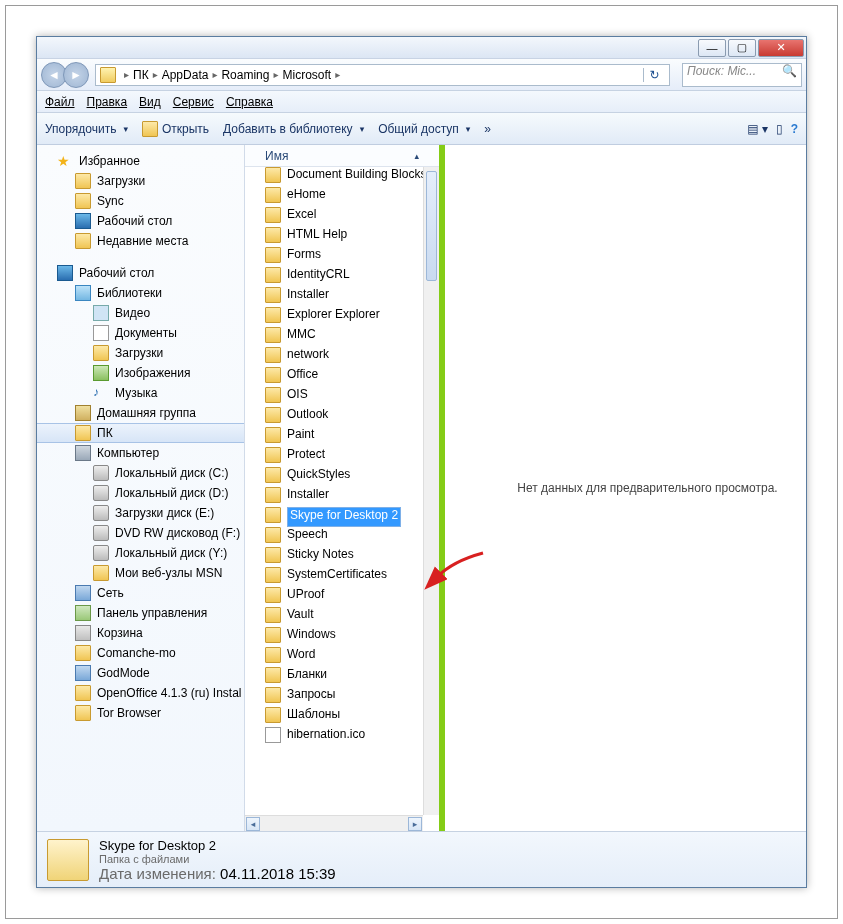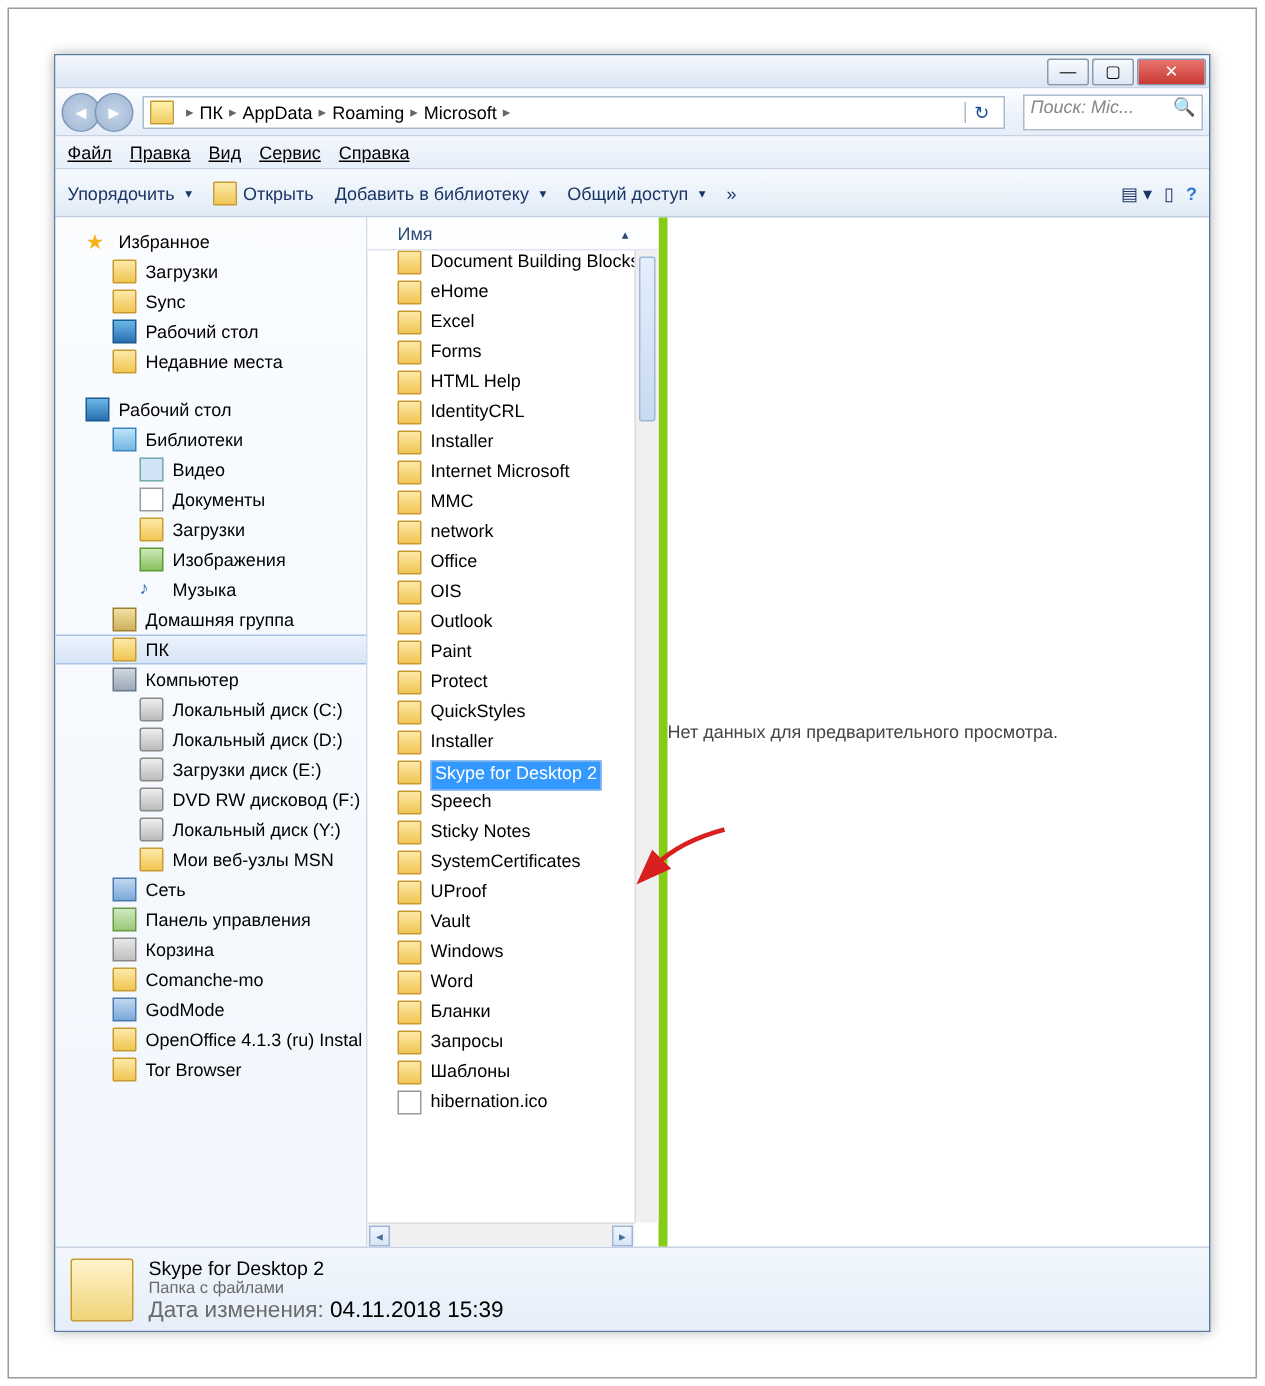--- a/index.html
+++ b/index.html
@@ -49,21 +49,21 @@
 .frow { display:flex; gap:6px; height:20px; padding:0 0 0 20px; }
 .frow .folder-ico, .frow .file-ico { width:16px; height:16px; flex-shrink:0; }
 .file-ico { background:#fff; border:1px solid #999; }
 .frow.editing { background:#fff; }
 .frow.editing .editbox { border:1px solid #7eb0e8; background:#3399ff; color:#fff; padding:0 2px; }
 .vscroll { position:absolute; right:0; top:22px; bottom:16px; width:16px; background:#f0f0f0; border-left:1px solid #ddd; }
 .vthumb { position:absolute; left:2px; right:2px; top:4px; height:110px; background: linear-gradient(#e5eefb,#c9daf0); border:1px solid #9cb7d8; border-radius:2px; }
 .hscroll { position:absolute; left:0; right:16px; bottom:0; height:16px; background:#f0f0f0; border-top:1px solid #ddd; }
 .harrow { position:absolute; top:1px; width:14px; height:14px; background:linear-gradient(#eef5fd,#d8e6f6); border:1px solid #9cb7d8; display:flex; align-items:center; justify-content:center; font-size:9px; color:#4a6d9a; }
 .harrow.l { left:1px; } .harrow.r { right:1px; }
-.preview { flex:1; display:flex; align-items:center; color:#444; font-size:12px; }
+.preview { flex:1; display:flex; align-items:center; justify-content:center; color:#444; font-size:12px;margin-left:44px; }
 .arrow-annot { position:absolute; left:396px; top:510px; pointer-events:none; }
 .arrow-annot svg { overflow:visible; }
 .details { flex-shrink:0; height:56px; background: linear-gradient(#f2f7fd,#e5eef9); border-top:1px solid #c6d2e2; display:flex; align-items:center; padding:4px 10px; gap:10px; }
 .details-ico { width:42px; height:42px; background: linear-gradient(#fff3cc,#f0d478); border:1px solid #c89a30; border-radius:2px; position:relative; }
 .details-ico::before { content:""; position:absolute; left:-6px; top:4px; width:42px; height:42px; background: linear-gradient(#fff9e0,#f6e3a0); border:1px solid #c89a30; border-radius:2px; z-index:-1; }
 .details-txt .t1 { font-size:13px; color:#000; }
 .details-txt .t2 { color:#6a6a6a; font-size:11px; }
 .details-txt .t3 { color:#6a6a6a; font-size:15px; }
 .details-txt .t3 b { color:#000; font-weight:normal; }
 </style>
@@ -266,37 +266,37 @@
               <div class="frow">
                 <span class="folder-ico"></span>
                 <span>eHome</span>
               </div>
               <div class="frow">
                 <span class="folder-ico"></span>
                 <span>Excel</span>
               </div>
               <div class="frow">
                 <span class="folder-ico"></span>
+                <span>HTML Help</span>
+              </div>
+              <div class="frow">
+                <span class="folder-ico"></span>
                 <span>Forms</span>
               </div>
               <div class="frow">
                 <span class="folder-ico"></span>
-                <span>HTML Help</span>
-              </div>
-              <div class="frow">
-                <span class="folder-ico"></span>
                 <span>IdentityCRL</span>
               </div>
               <div class="frow">
                 <span class="folder-ico"></span>
                 <span>Installer</span>
               </div>
               <div class="frow">
                 <span class="folder-ico"></span>
-                <span>Internet Microsoft</span>
+                <span>Explorer Explorer</span>
               </div>
               <div class="frow">
                 <span class="folder-ico"></span>
                 <span>MMC</span>
               </div>
               <div class="frow">
                 <span class="folder-ico"></span>
                 <span>network</span>
               </div>
               <div class="frow">

